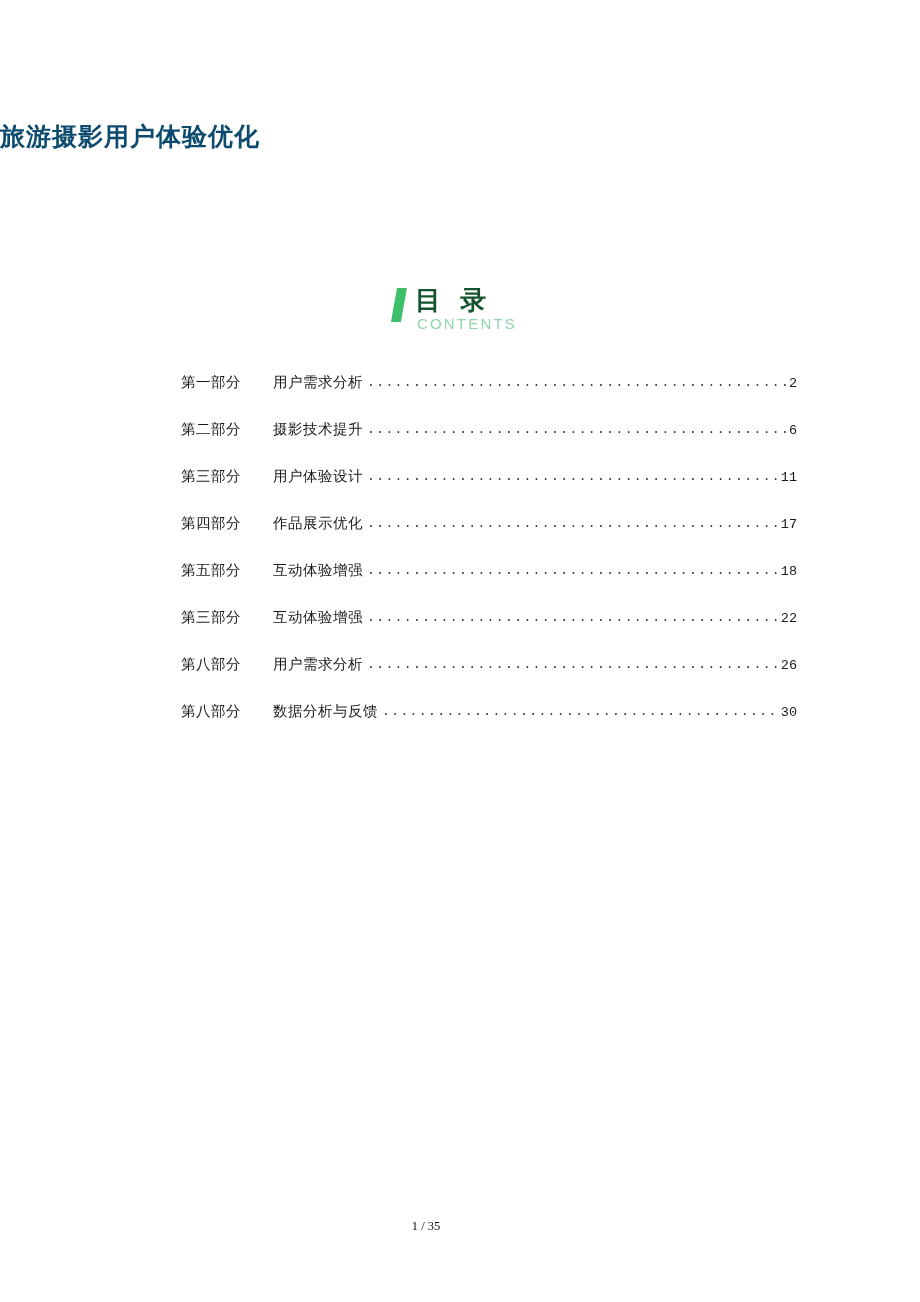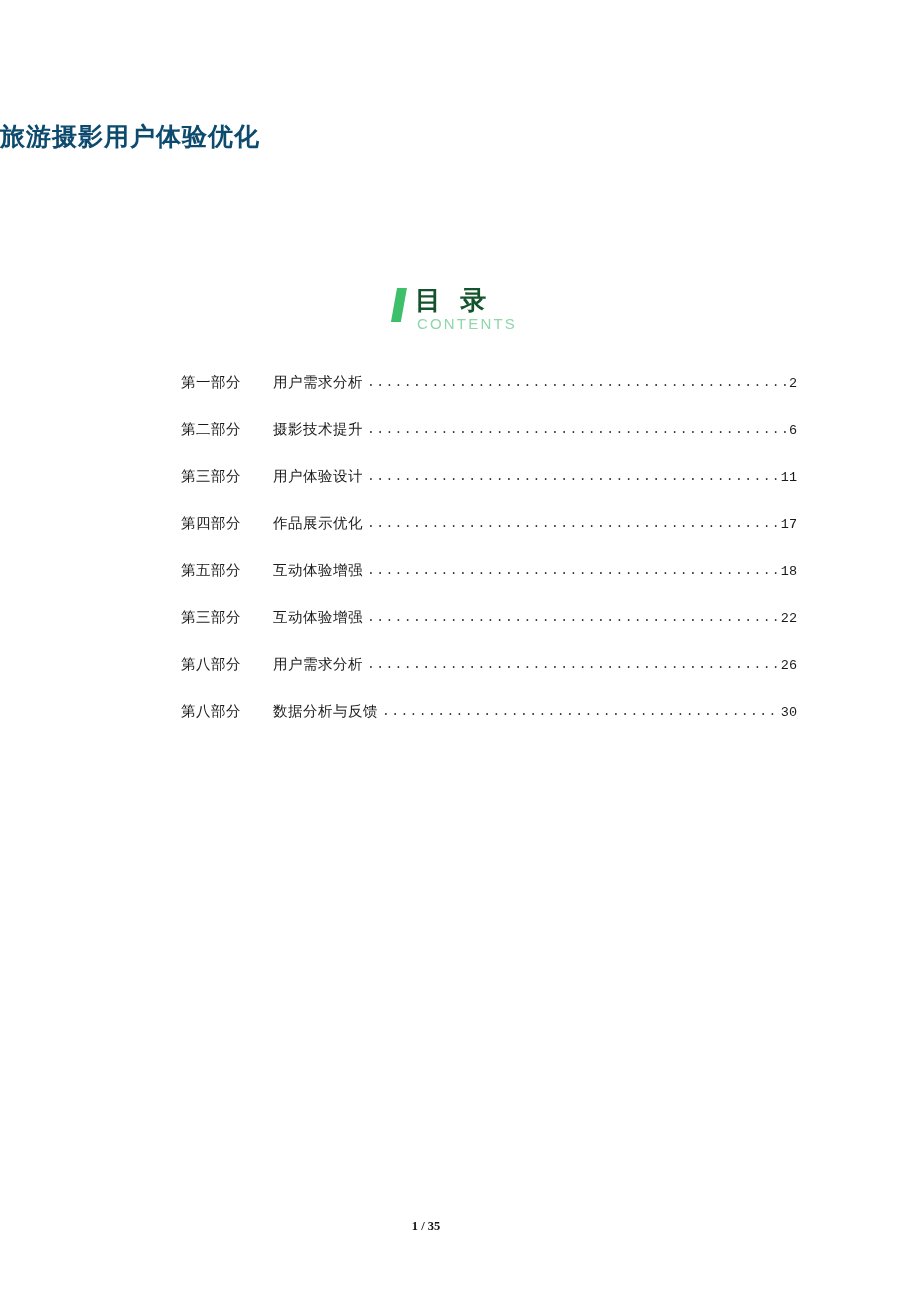--- a/index.html
+++ b/index.html
@@ -138,21 +138,21 @@
 
   .page-footer {
     position: absolute;
     bottom: 68px;
     left: 0;
     width: 852px;
     text-align: center;
     font-size: 12.5px;
     color: #111;
     font-family: "Liberation Serif", serif;
-    font-weight: bold;
+    font-weight: normal;
   }
 </style>
 </head>
 <body>
 
 <div class="page">
 
   <div class="doc-title">旅游摄影用户体验优化</div>
 
   <div class="toc-header">

